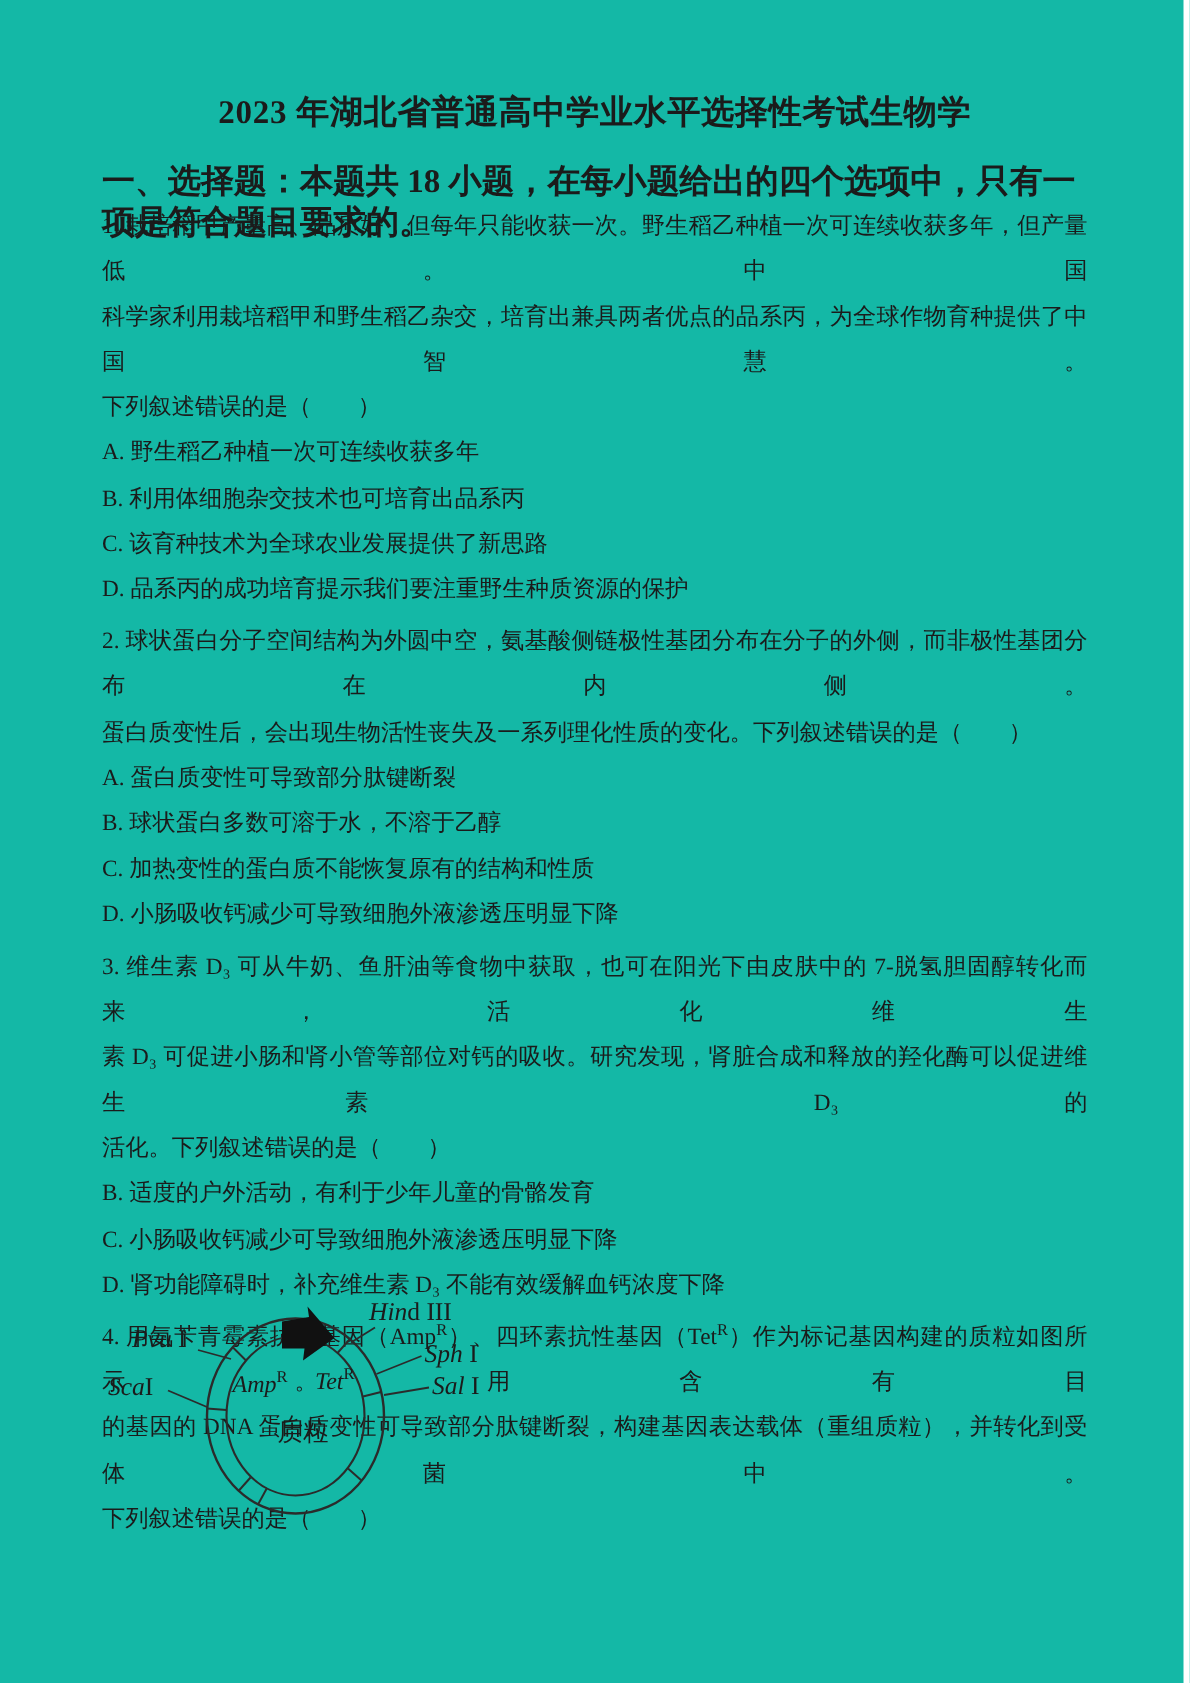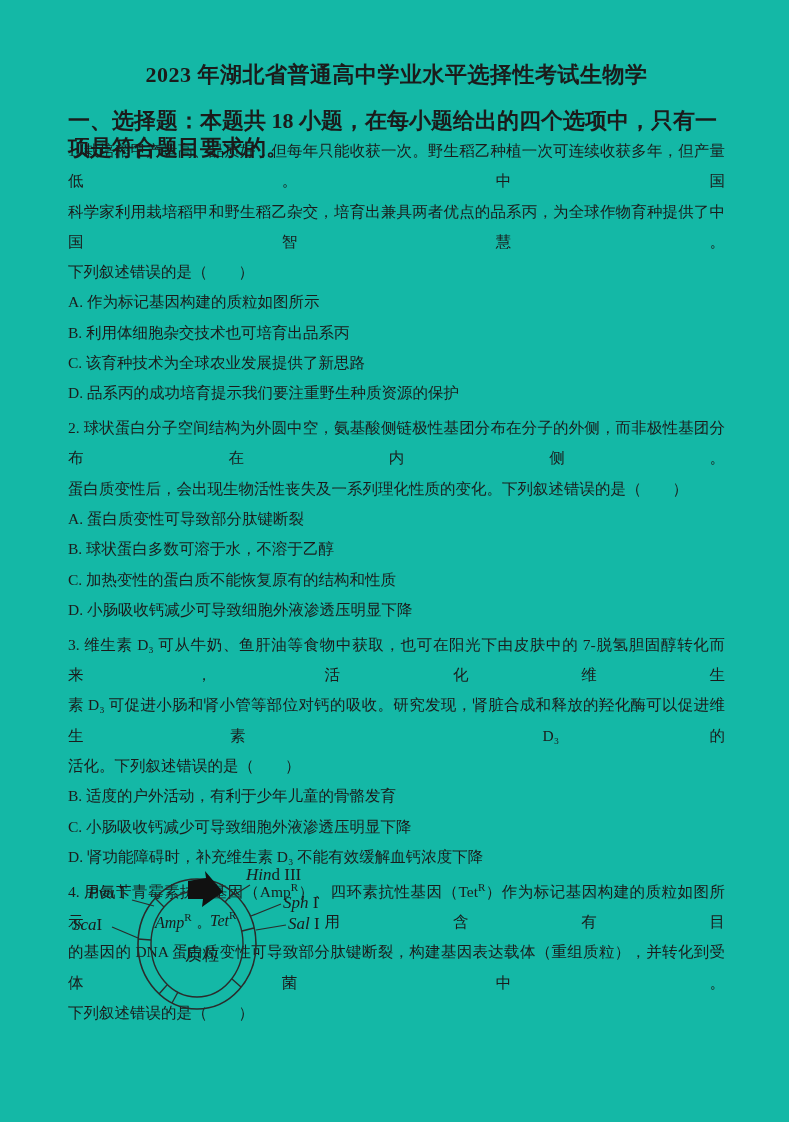--- a/index.html
+++ b/index.html
@@ -46,21 +46,21 @@
   <h1 class="title">2023 年湖北省普通高中学业水平选择性考试生物学</h1>
 
   <h2 class="section">一、选择题：本题共 18 小题，在每小题给出的四个选项中，只有一项是符合题目要求的。</h2>
 
   <div class="body">
 
     <div class="q">
       <div class="tline fj">1. 栽培稻甲产量高、品质好，但每年只能收获一次。野生稻乙种植一次可连续收获多年，但产量低。中国</div>
       <div class="tline fj">科学家利用栽培稻甲和野生稻乙杂交，培育出兼具两者优点的品系丙，为全球作物育种提供了中国智慧。</div>
       <div class="tline">下列叙述错误的是（　　）</div>
-      <div class="tline">A. 作为标记基因构建的质粒如图所示</div>
+      <div class="tline">A. 野生稻乙种植一次可连续收获多年</div>
       <div class="tline">B. 利用体细胞杂交技术也可培育出品系丙</div>
       <div class="tline">C. 该育种技术为全球农业发展提供了新思路</div>
       <div class="tline">D. 品系丙的成功培育提示我们要注重野生种质资源的保护</div>
     </div>
 
     <div class="q">
       <div class="tline fj">2. 球状蛋白分子空间结构为外圆中空，氨基酸侧链极性基团分布在分子的外侧，而非极性基团分布在内侧。</div>
       <div class="tline">蛋白质变性后，会出现生物活性丧失及一系列理化性质的变化。下列叙述错误的是（　　）</div>
       <div class="tline">A. 蛋白质变性可导致部分肽键断裂</div>
       <div class="tline">B. 球状蛋白多数可溶于水，不溶于乙醇</div>

